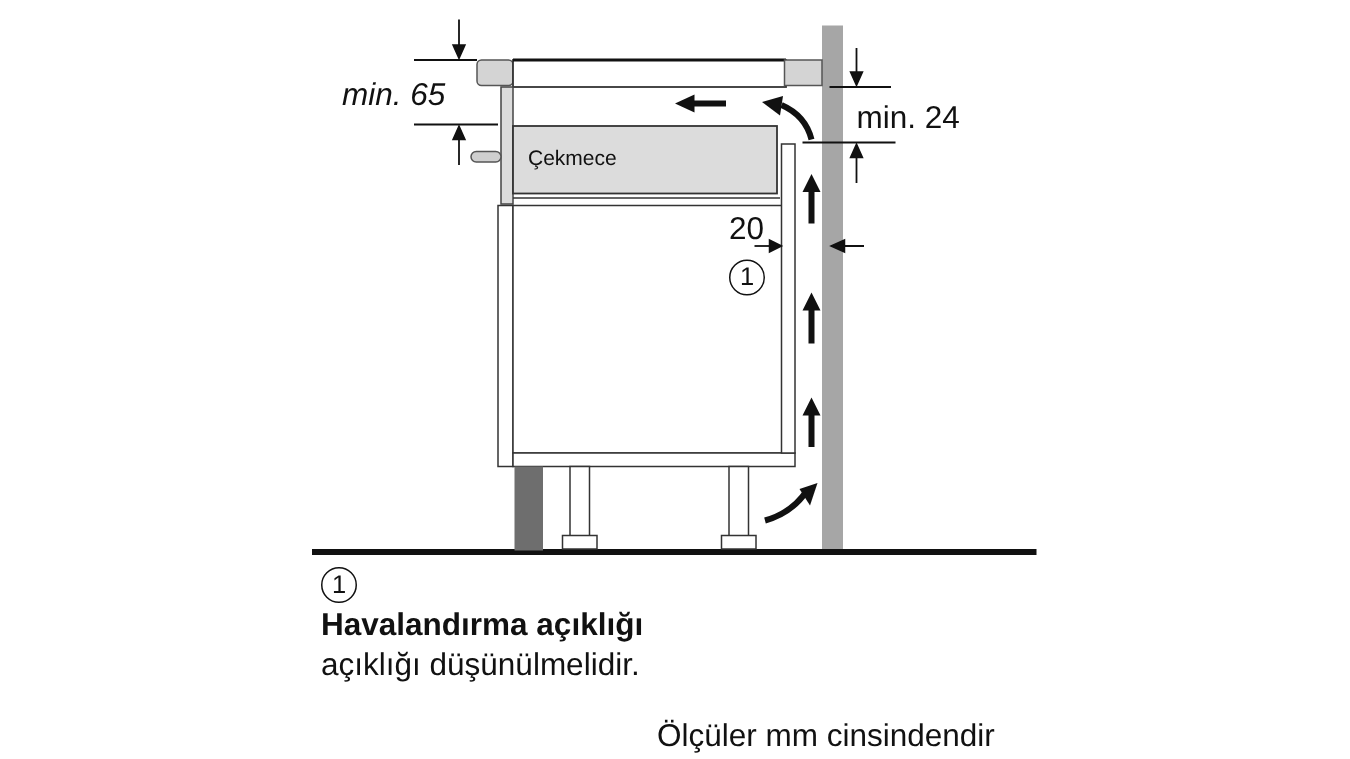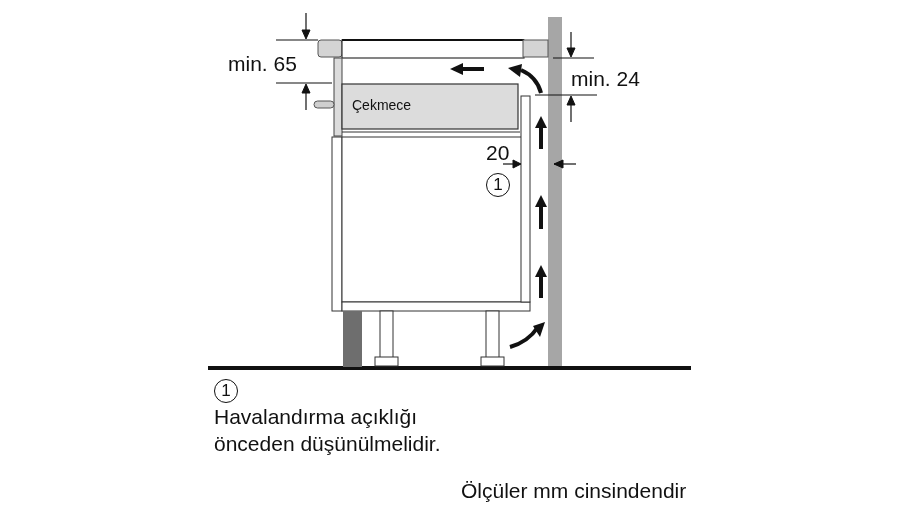--- a/index.html
+++ b/index.html
@@ -94,26 +94,26 @@
       <path d="M541 93 Q537 77 521 70" fill="none" stroke-width="4"></path>
       <polygon points="522,64 508,68 520,77" stroke="none"></polygon>
     </g>
     <g>
       <rect x="462" y="67" width="22" height="4" stroke="none"></rect>
       <polygon points="463,63 463,75 450,69" stroke="none"></polygon>
     </g>
   </g>
 </svg>
 
-<div class="lbl dim" style="left:228px; top:53px;">min. 65</div>
+<div class="lbl dim" style="left:228px; top:53px;font-style:italic;">min. 65</div>
 <div class="lbl dim" style="left:571px; top:68px;">min. 24</div>
 <div class="lbl dim" style="left:486px; top:142px;text-align:center;">20</div>
 <div class="lbl drawer-label" style="left:352px; top:98px;">Çekmece</div>
 <div class="lbl" style="left:486px; top:173px;">
   <span class="circ">1</span>
 </div>
 
 <div class="lbl legend" style="left:214px; top:378px;">
   <span class="circ">1</span>
 </div>
-<div class="lbl legend" style="left:214px; top:406px;">Havalandırma açıklığı</div>
-<div class="lbl legend" style="left:214px; top:433px;">önceden düşünülmelidir.</div>
-<div class="lbl legend" style="left:461px; top:480px;">Ölçüler mm cinsindendir</div>
+<div class="lbl legend" style="left:214px; top:406px;font-weight:bold;">Havalandırma açıklığı</div>
+<div class="lbl legend" style="left:214px; top:433px;">açıklığı düşünülmelidir.</div>
+<div class="lbl legend" style="left:438px; top:480px;">Ölçüler mm cinsindendir</div>
 
 </body></html>

